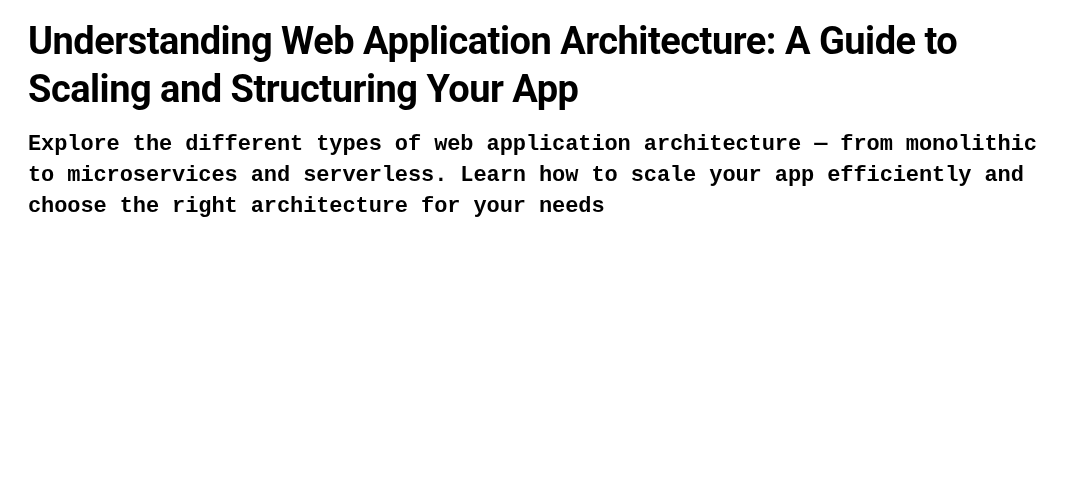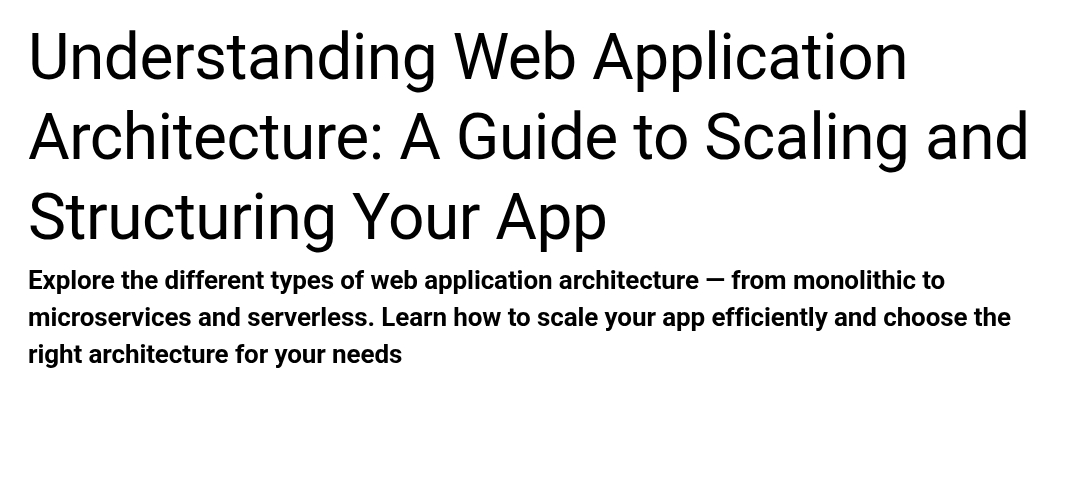--- a/index.html
+++ b/index.html
@@ -8,30 +8,31 @@
       box-sizing: border-box;
     }
     body {
       font-family: "Segoe UI", -apple-system, BlinkMacSystemFont, Roboto, "Helvetica Neue", Arial, sans-serif;
       background: #ffffff;
       color: #000000;
       padding: 18px 28px;
       width: 1066px;
     }
     .title {
-      font-size: 64px;
-      font-weight: 400;
+      font-size: 38px;
+      font-weight: 700;
       line-height: 1.25;
       letter-spacing: -0.5px;
-      margin-bottom: 4px;
+      margin-bottom: 16px;
     }
     .subtitle {
-      font-size: 26px;
+      font-size: 22px;
       font-weight: 700;
       line-height: 1.42;
       letter-spacing: -0.1px;
+      font-family: Liberation Mono, monospace;
     }
   </style>
 </head>
 <body>
 
 <h1 class="title">Understanding Web Application Architecture: A Guide to Scaling and Structuring Your App</h1>
 <p class="subtitle">Explore the different types of web application architecture — from monolithic to microservices and serverless. Learn how to scale your app efficiently and choose the right architecture for your needs</p>
 
 </body></html>

